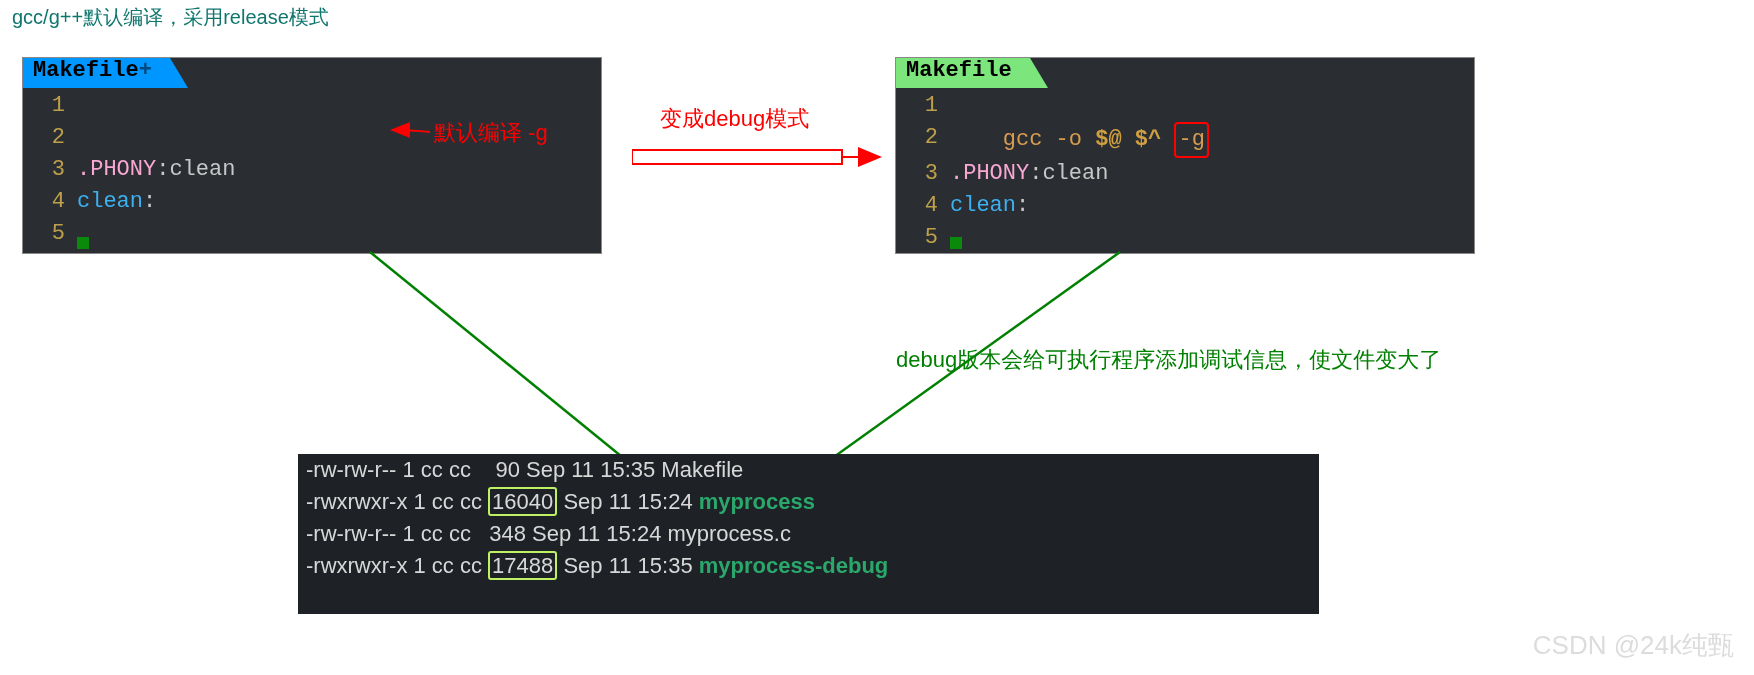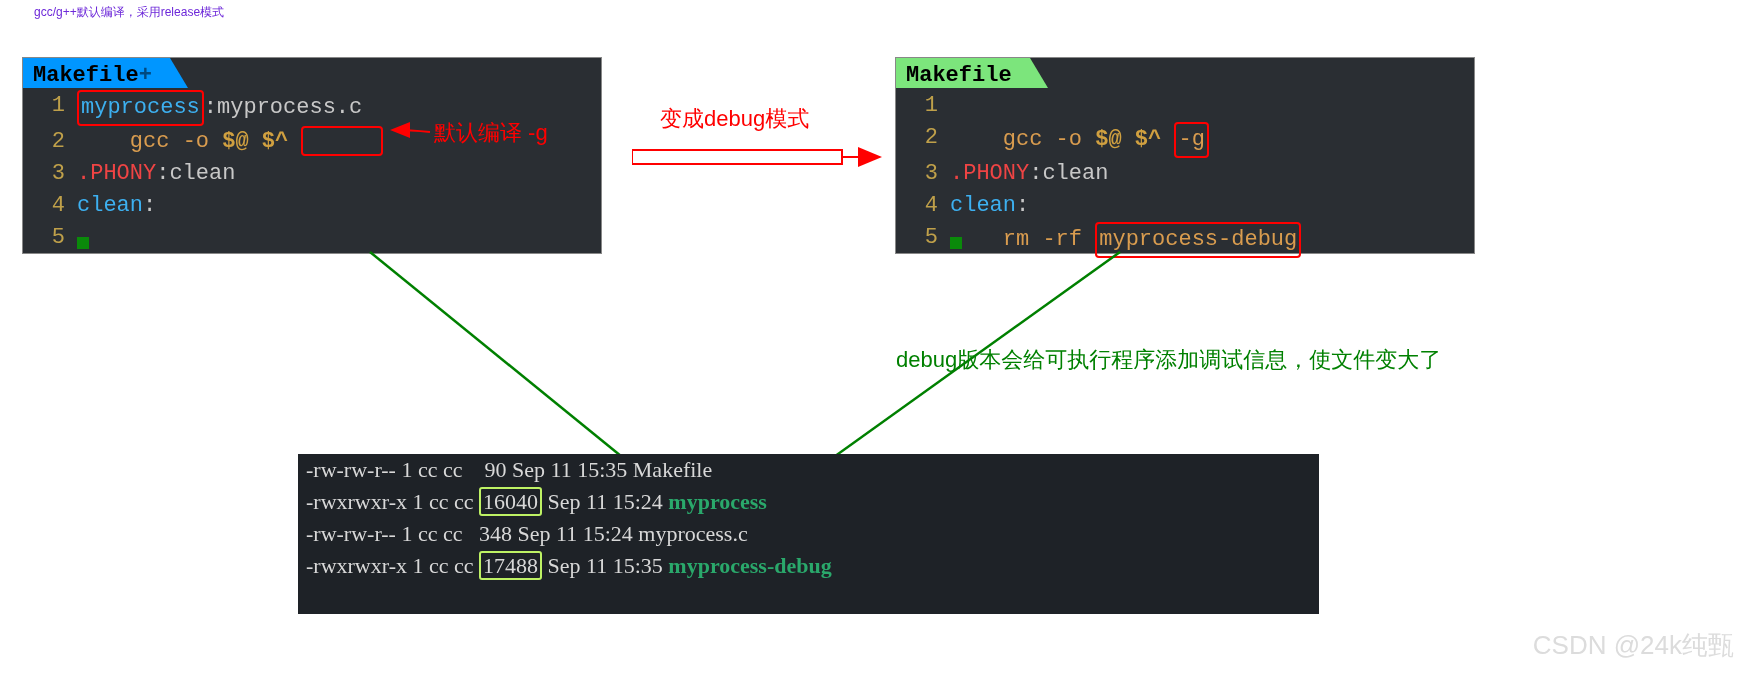--- a/index.html
+++ b/index.html
@@ -8,44 +8,44 @@
     width: 1754px;
     height: 675px;
     background: #ffffff;
     font-family: "Microsoft YaHei", Arial, sans-serif;
     position: relative;
     overflow: hidden;
   }
   .top-annotation {
     position: absolute;
     top: 4px;
-    left: 34px;
-    font-size: 12px;
-    color: #6d28d9;
+    left: 12px;
+    font-size: 20px;
+    color: #0f766e;
   }
   .editor {
     position: absolute;
     background: #2a2e33;
     border: 1px solid #888;
   }
   .editor-left {
     top: 57px;
     left: 22px;
     width: 578px;
     height: 195px;
   }
   .editor-right {
     top: 57px;
     left: 895px;
     width: 578px;
     height: 195px;
   }
   .tab {
     display: inline-flex;
-    align-items: flex-end;
+    align-items: flex-start;
     height: 30px;
     padding: 0 18px 0 10px;
     font-family: Consolas, "Courier New", monospace;
     font-size: 22px;
     font-weight: bold;
     position: relative;
   }
   .tab::after {
     content: "";
     position: absolute;
@@ -76,21 +76,21 @@
   }
   .line { display: flex; }
   .lineno {
     width: 42px;
     text-align: right;
     color: #bfa04a;
     padding-right: 12px;
     flex-shrink: 0;
   }
   .code-content { white-space: pre; color: #d6d6d6; }
-  .cyan { color: #ef4444; }
+  .cyan { color: #f9a8d4; }
   .target { color: #3db0f0; }
   .orange { color: #d99c4f; }
   .gold { color: #d0a040; font-weight: bold; }
   .grey { color: #c8c8c8; }
   .red-box {
     border: 2px solid #ff0000;
     border-radius: 4px;
     padding: 0 2px;
     display: inline-block;
   }
@@ -121,21 +121,21 @@
     pointer-events: none;
   }
   .terminal {
     position: absolute;
     top: 454px;
     left: 298px;
     width: 1005px;
     height: 160px;
     background: #1e2227;
     color: #d8d8d8;
-    font-family: Liberation Serif, serif;
+    font-family: Liberation Sans, sans-serif;
     font-size: 22px;
     line-height: 32px;
     padding: 0 8px;
     white-space: pre;
     overflow: hidden;
   }
   .term-faded { color: #666; }
   .term-green { color: #2aa86b; font-weight: bold; }
   .term-box {
     border: 2px solid #bef264;
@@ -168,25 +168,23 @@
 
 <div class="top-annotation">gcc/g++默认编译，采用release模式</div>
 
 <div class="editor editor-left">
   <div class="tab tab-blue">
     <span><span>Makefile</span><span style="color:#004a80">+</span></span>
   </div>
   <div class="code" id="code-left">
       <div class="line">
         <div class="lineno">1</div>
-        <div class="code-content"><span class="target red-box">myprocess</span><span class="grey">:</span><span class="grey">myprocess.c</span></div>
       </div>
       <div class="line">
         <div class="lineno">2</div>
-        <div class="code-content"><span class="orange">    gcc </span><span class="orange">-o </span><span class="gold">$@ </span><span class="gold">$^</span><span> </span><span class="red-box-empty"></span></div>
       </div>
       <div class="line">
         <div class="lineno">3</div>
         <div class="code-content"><span class="cyan">.PHONY</span><span class="grey">:clean</span></div>
       </div>
       <div class="line">
         <div class="lineno">4</div>
         <div class="code-content"><span class="target">clean</span><span class="grey">:</span></div>
       </div>
       <div class="line">
@@ -211,21 +209,20 @@
       <div class="line">
         <div class="lineno">3</div>
         <div class="code-content"><span class="cyan">.PHONY</span><span class="grey">:clean</span></div>
       </div>
       <div class="line">
         <div class="lineno">4</div>
         <div class="code-content"><span class="target">clean</span><span class="grey">:</span></div>
       </div>
       <div class="line">
         <div class="lineno">5</div>
-        <div class="code-content"><span class="orange">    rm -rf </span><span class="orange red-box">myprocess-debug</span></div>
       </div>
     </div>
   <span class="green-square" style="position:absolute;bottom:4px;left:54px"></span>
 </div>
 
 <div class="anno-red" style="top:118px;left:434px">默认编译 -g</div>
 <div class="anno-red" style="top:104px;left:660px">变成debug模式</div>
 <div class="anno-green" style="top:345px;left:896px">debug版本会给可执行程序添加调试信息，使文件变大了</div>
 
 <svg class="big-arrow" width="250" height="40">

